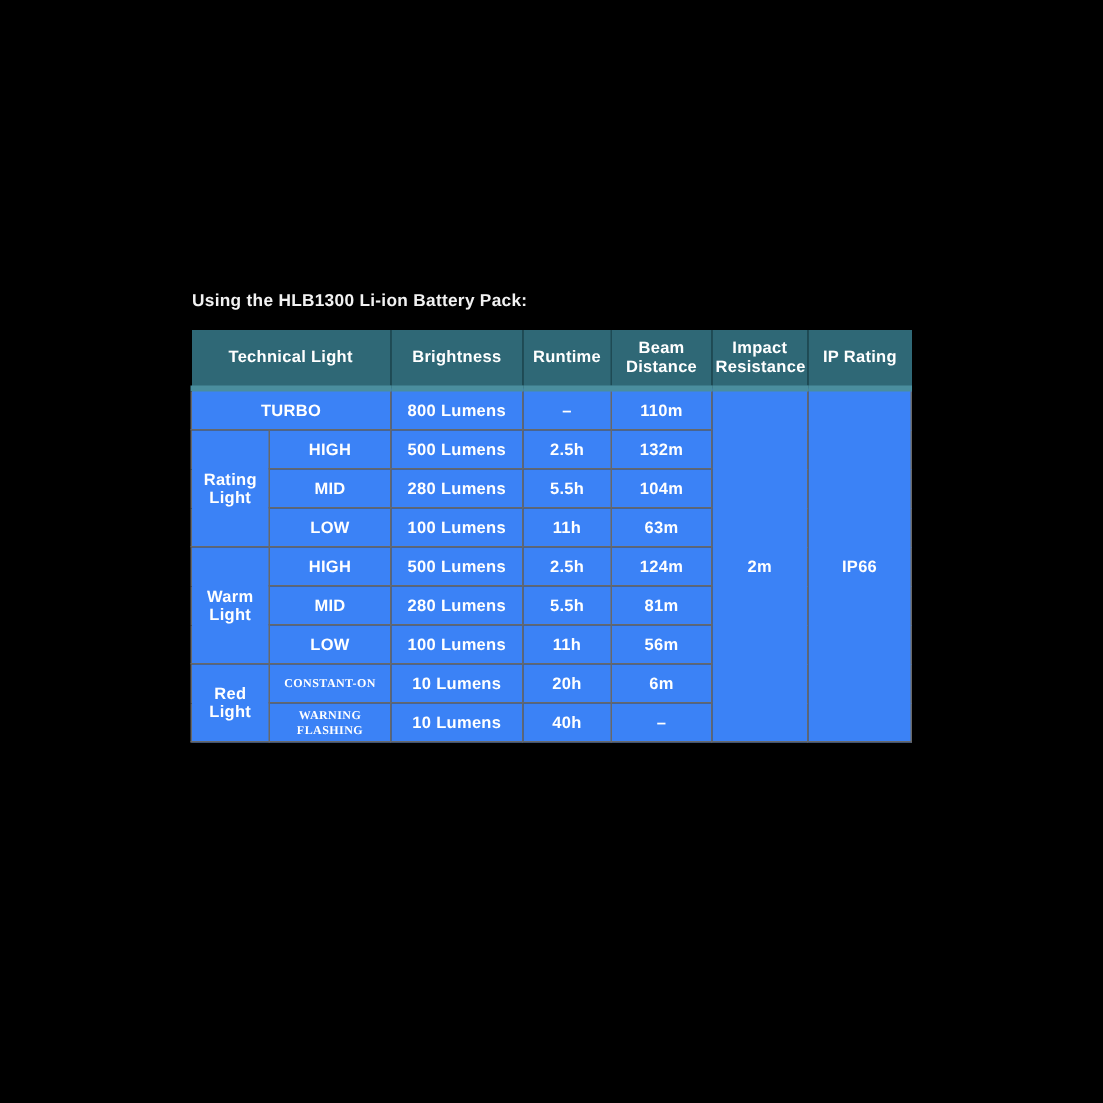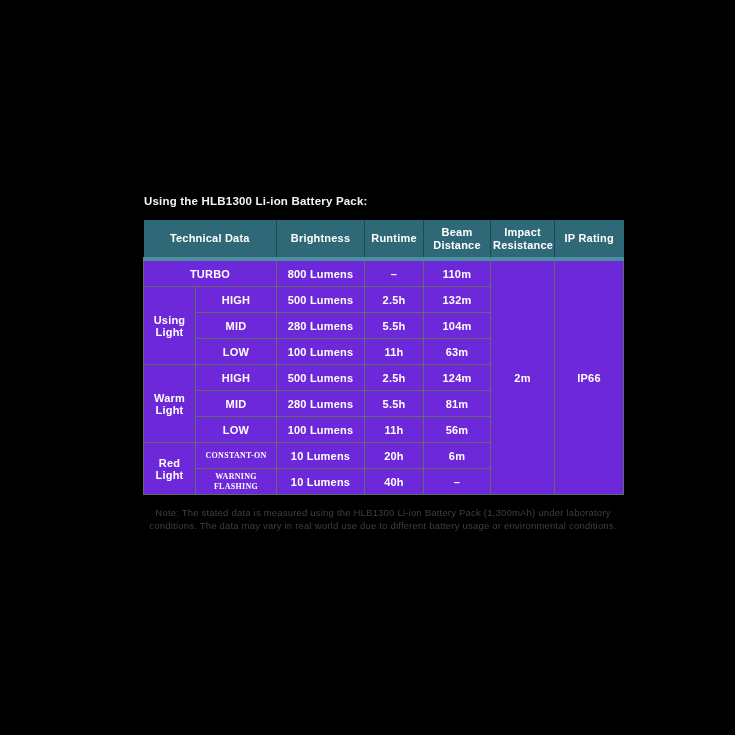--- a/index.html
+++ b/index.html
@@ -9,21 +9,20 @@
     width: 735px;
     height: 735px;
     overflow: hidden;
     font-family: "Liberation Sans", sans-serif;
   }
   .stage {
     position: relative;
     width: 586px;
     height: 735px;
     background: #000000;
-    margin-left: 16px;
   }
   .content {
     position: absolute;
     left: 127px;
     top: 194px;
     width: 480px;
   }
   .title {
     color: #f2f2f2;
     font-size: 11.5px;
@@ -56,21 +55,21 @@
     padding: 1px 2px;
     border: none;
     border-bottom: 4px solid #4a8e9e;
     line-height: 13px;
     letter-spacing: 0.2px;
   }
   thead th + th {
     border-left: 1px solid #1e4a54;
   }
   tbody td, tbody th {
-    background: #6d28d9;
+    background: #3b82f6;
     color: #ffffff;
     font-size: 11px;
     font-weight: bold;
     text-align: center;
     vertical-align: middle;
     height: 25px;
     padding: 0 2px;
     border: 1px solid #686868;
     line-height: 12px;
     letter-spacing: 0.2px;
@@ -104,39 +103,39 @@
         <col class="c-group">
           <col class="c-mode">
           <col class="c-bright">
         <col class="c-run">
           <col class="c-beam">
           <col class="c-impact">
           <col class="c-ip">
       </colgroup>
       <thead>
         <tr>
-          <th colspan="2">Technical Data</th>
+          <th colspan="2">Technical Light</th>
           <th>Brightness</th>
           <th>Runtime</th>
           <th>Beam Distance</th>
           <th>Impact Resistance</th>
           <th>IP Rating</th>
         </tr>
       </thead>
       <tbody>
         <tr>
           <td colspan="2">TURBO</td>
           <td>800 Lumens</td>
           <td>–</td>
           <td>110m</td>
           <td rowspan="9">2m</td>
           <td rowspan="9">IP66</td>
         </tr>
         <tr>
-          <th rowspan="3">Using Light</th>
+          <th rowspan="3">Rating Light</th>
           <td>HIGH</td>
           <td>500 Lumens</td>
           <td>2.5h</td>
           <td>132m</td>
         </tr>
         <tr>
           <td>MID</td>
           <td>280 Lumens</td>
           <td>5.5h</td>
           <td>104m</td>
@@ -175,16 +174,15 @@
         </tr>
         <tr>
           <td class="small">WARNING FLASHING</td>
           <td>10 Lumens</td>
           <td>40h</td>
           <td>–</td>
         </tr>
       </tbody>
     </table>
 
-    <div class="note">Note: The stated data is measured using the HLB1300 Li-ion Battery Pack (1,300mAh) under laboratory conditions. The data may vary in real world use due to different battery usage or environmental conditions.</div>
 
   </div>
 </div>
 
 </body></html>

